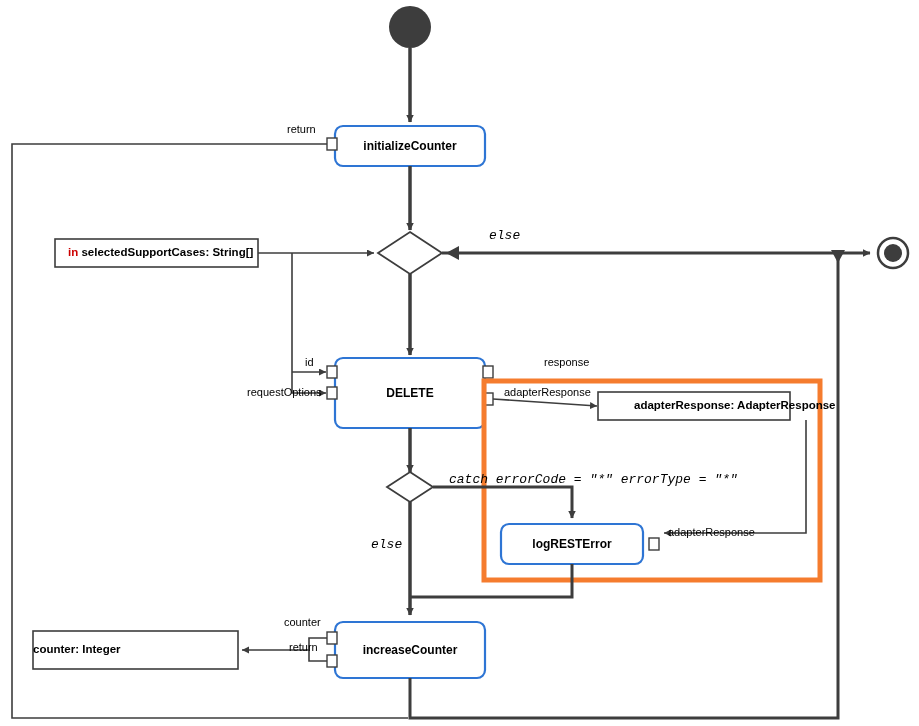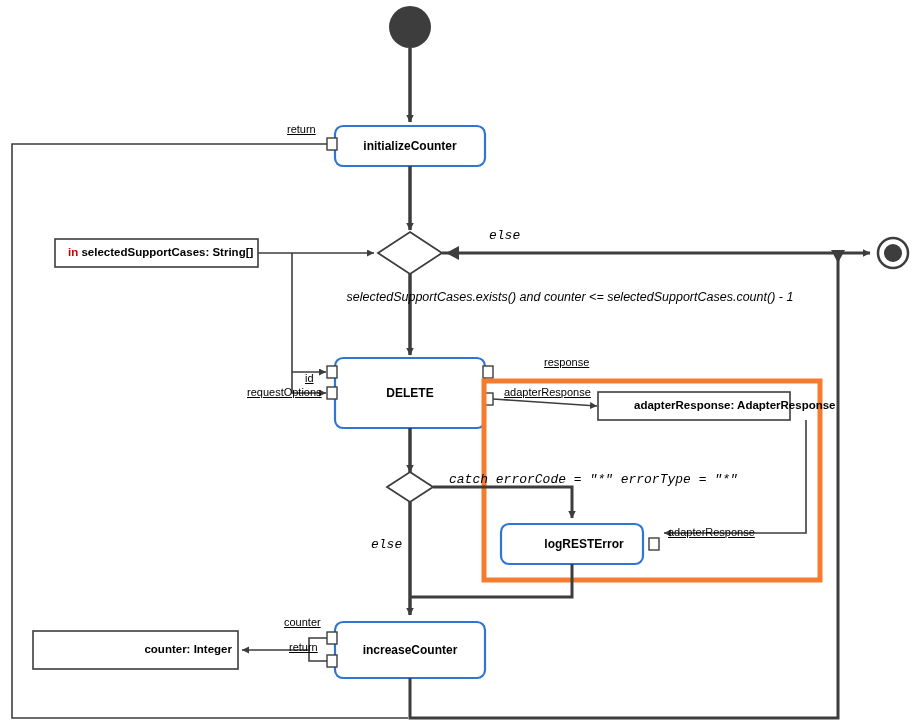--- a/index.html
+++ b/index.html
@@ -53,21 +53,20 @@
     text-align: center;
     line-height: 1.35;
     pointer-events: none;
   }
   .pin-label {
     position: absolute;
     font-size: 11px;
     color: #000000;
     white-space: nowrap;
     pointer-events: none;
-    text-decoration: underline;
   }
   .obj-label {
     position: absolute;
     font-size: 11.5px;
     font-weight: bold;
     color: #000000;
     white-space: nowrap;
     pointer-events: none;
     text-align: center;
   }
@@ -188,38 +187,37 @@
     <g>
       <rect x="33" y="631" width="205" height="38" fill="#ffffff" stroke="#3d3d3d" stroke-width="1.6"></rect>
     </g>
 
     <path d="M410,678 L410,718 L838,718 L838,258" stroke="#3d3d3d" stroke-width="3" fill="none"></path>
     <path d="M838,263 L831,250 L845,250 z" fill="#3d3d3d"></path>
   </svg>
 
   <div class="node-label" style="left:335px; top:139px; width:150px;">initializeCounter</div>
   <div class="node-label" style="left:335px; top:386px; width:150px;">DELETE</div>
-  <div class="node-label" style="left:501px; top:537px; width:142px;padding-left:12px;">logRESTError</div>
+  <div class="node-label" style="left:501px; top:537px; width:142px;">logRESTError</div>
   <div class="node-label" style="left:335px; top:643px; width:150px;">increaseCounter</div>
 
   <div class="obj-label" style="left:598px; top:399px; width:192px; text-align:center;padding-left:36px;">adapterResponse: AdapterResponse</div>
-  <div class="obj-label" style="left:33px; top:643px; width:199px; text-align:right;">counter: Integer</div>
+  <div class="obj-label" style="left:33px; top:643px; width:199px; text-align:left;">counter: Integer</div>
 
   <div class="obj-label" style="left:68px; top:246px;">
     <span class="kw">in</span>
     <span class="nm">selectedSupportCases: String[]</span>
   </div>
 
   <div class="pin-label" style="left:287px; top:123px;">return</div>
-  <div class="pin-label" style="left:305px; top:372px;">id</div>
+  <div class="pin-label" style="left:305px; top:356px;">id</div>
   <div class="pin-label" style="left:247px; top:386px;">requestOptions</div>
   <div class="pin-label" style="left:500px; top:356px;padding-left:44px;">response</div>
   <div class="pin-label" style="left:504px; top:386px;">adapterResponse</div>
   <div class="pin-label" style="left:668px; top:526px;">adapterResponse</div>
   <div class="pin-label" style="left:284px; top:616px;">counter</div>
   <div class="pin-label" style="left:289px; top:641px;">return</div>
 
   <div class="edge-label italic" style="left:489px; top:228px;">else</div>
-  <div class="guard-label" style="left:380px; top:289px; width:460px; margin-left:-40px;">selectedSupportCases.exists() and counter &lt;= selectedSupportCases.count() - 1</div>
   <div class="edge-label italic" style="left:449px; top:472px;">catch errorCode = "*" errorType = "*"</div>
   <div class="edge-label italic" style="left:371px; top:537px;">else</div>
 
 </div>
 
 </body></html>

